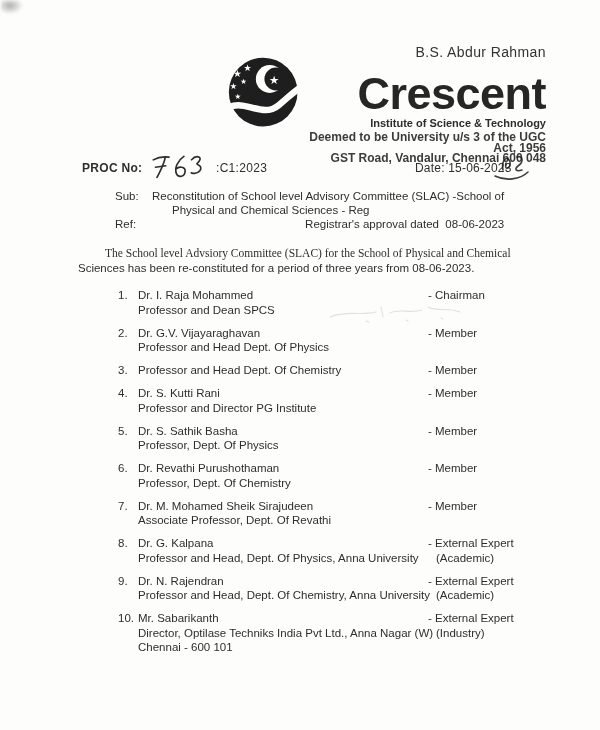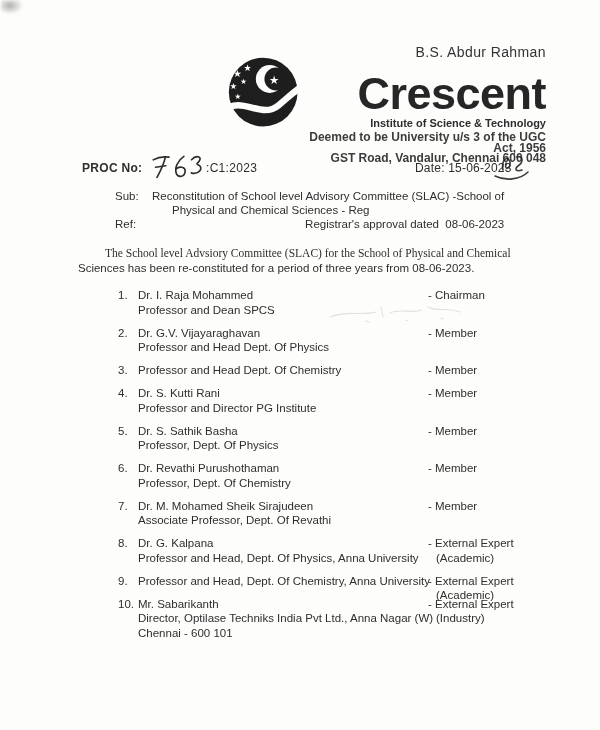--- a/index.html
+++ b/index.html
@@ -34,21 +34,21 @@
     line-height:44px; letter-spacing:-.5px; margin-top:12px;
   }
   .institute { font-size:11px; font-weight:700; color:#2d2d2d; line-height:13px; margin-top:1px; }
   .deemed, .address { font-size:12px; font-weight:600; color:#3c3c3c; line-height:10.5px; }
   .deemed { margin-top:2px; }
 
   
   .meta { position:absolute; top:156px; left:82px; width:480px; height:34px; font-size:12px; }
   .proc-label { position:absolute; left:0; top:5px; font-weight:600; letter-spacing:.3px; }
   .proc-hand { position:absolute; left:68px; top:-5px; transform:rotate(-3deg); }
-  .proc-code { position:absolute; left:124px; top:5px; letter-spacing:.3px; }
+  .proc-code { position:absolute; left:134px; top:5px; letter-spacing:.3px; }
   .date-wrap { position:absolute; left:333px; top:5px; letter-spacing:.2px; }
   .date-scribble { position:absolute; left:411px; top:-8px; }
 
   
   .subject { position:absolute; top:189px; left:115px; font-size:11.5px; line-height:14px; color:#2e2e2e; }
   .srow { display:flex;justify-content:space-between; }
   .s-label { width:37px; flex-shrink:0; }
   .s-content span { display:block; white-space:pre-wrap; }
   .s-line2 { padding-left:20px; }
 
@@ -265,20 +265,21 @@
       </span>
       <span class="m-role">
         <span class="r1">- External Expert</span>
         <span class="r2">(Academic)</span>
       </span>
     </div>
 
     <div class="member">
       <span class="m-num">9.</span>
       <span class="m-lines">
+        <span>Dr. N. Rajendran</span>
         <span>Professor and Head, Dept. Of Chemistry, Anna University</span>
 
       </span>
       <span class="m-role">
         <span class="r1">- External Expert</span>
         <span class="r2">(Academic)</span>
       </span>
     </div>
 
     <div class="member">

